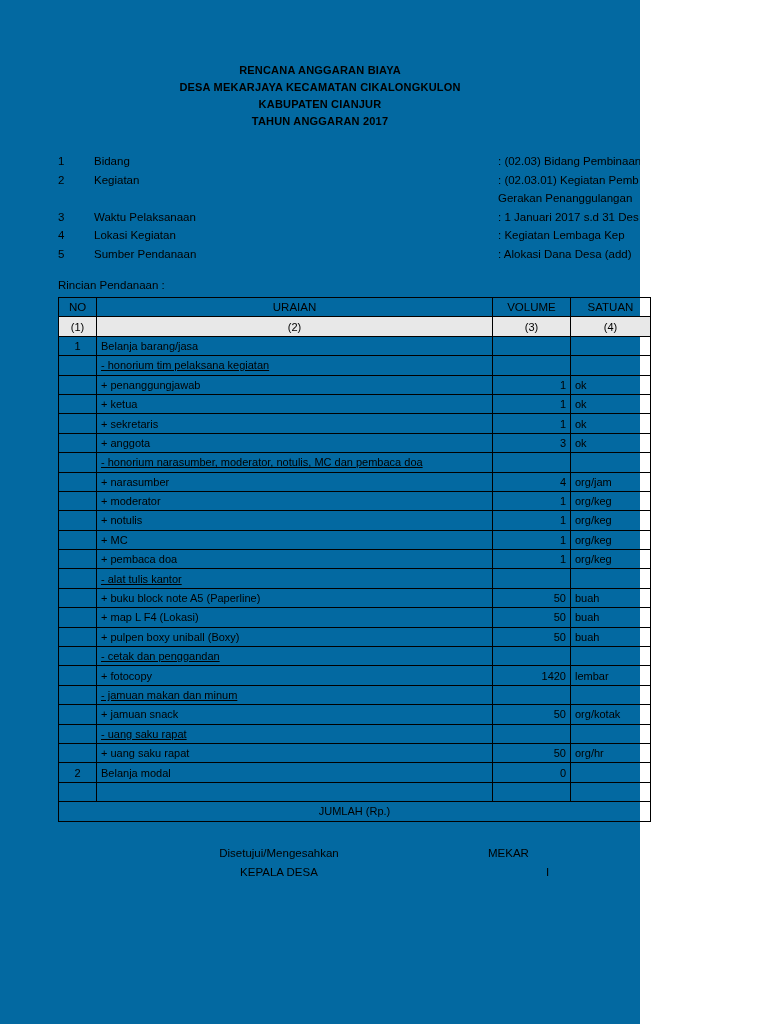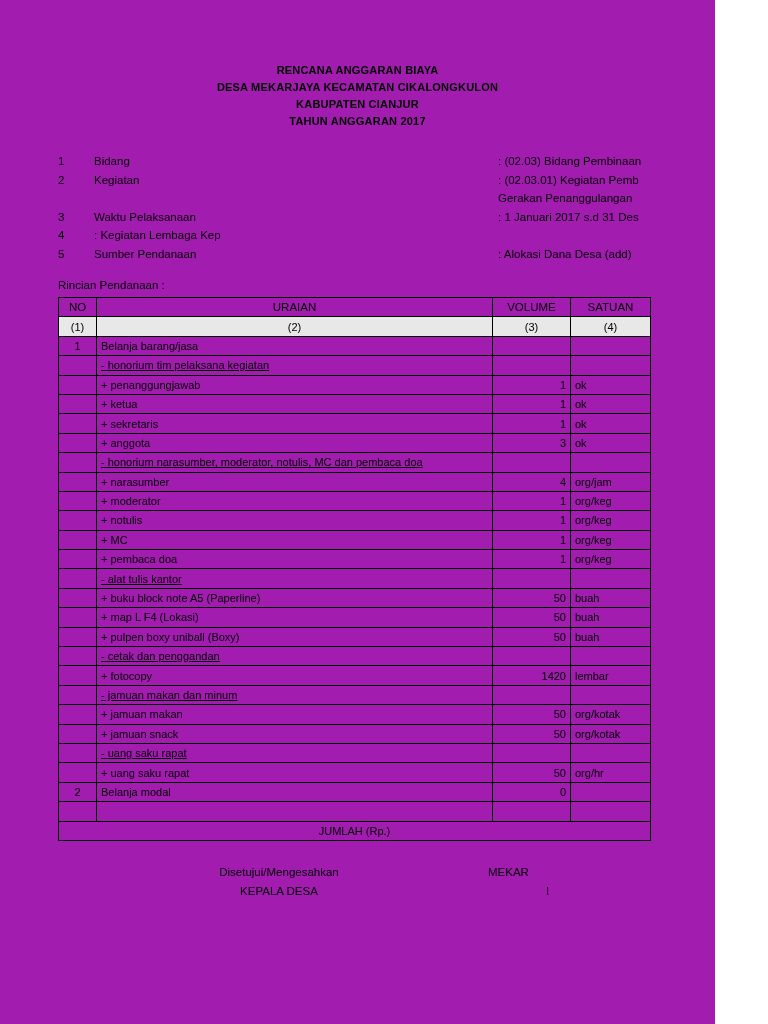--- a/index.html
+++ b/index.html
@@ -12,23 +12,23 @@
     height: 1024px;
     font-family: "Liberation Sans", sans-serif;
     color: #000000;
     overflow: hidden;
     position: relative;
   }
   .page {
     position: absolute;
     left: 0;
     top: 0;
-    width: 715px;
+    width: 640px;
     height: 1024px;
-    background: #a21caf;
+    background: #0369a1;
   }
   .doc-title {
     text-align: center;
     font-weight: bold;
     font-size: 11px;
     line-height: 17px;
     margin-top: 62px;
   }
   .doc-title div {
     letter-spacing: 0.2px;
@@ -157,20 +157,21 @@
       <span class="meta-value">: (02.03.01) Kegiatan Pemb</span>
     </div>
     <div class="meta-cont">Gerakan Penanggulangan</div>
     <div class="meta-row">
       <span class="meta-no">3</span>
       <span class="meta-label">Waktu Pelaksanaan</span>
       <span class="meta-value">: 1 Januari 2017 s.d 31 Des</span>
     </div>
     <div class="meta-row">
       <span class="meta-no">4</span>
+      <span class="meta-label">Lokasi Kegiatan</span>
       <span class="meta-value">: Kegiatan Lembaga Kep</span>
     </div>
     <div class="meta-row">
       <span class="meta-no">5</span>
       <span class="meta-label">Sumber Pendanaan</span>
       <span class="meta-value">: Alokasi Dana Desa (add)</span>
     </div>
   </div>
 
   <div class="rincian">Rincian Pendanaan :</div>
@@ -304,26 +305,20 @@
           <td>lembar</td>
         </tr>
         <tr>
           <td class="c-center"></td>
           <td class="ind1">- jamuan makan dan minum</td>
           <td class="c-right"></td>
           <td></td>
         </tr>
         <tr>
           <td class="c-center"></td>
-          <td class="ind2">+ jamuan makan</td>
-          <td class="c-right">50</td>
-          <td>org/kotak</td>
-        </tr>
-        <tr>
-          <td class="c-center"></td>
           <td class="ind2">+ jamuan snack</td>
           <td class="c-right">50</td>
           <td>org/kotak</td>
         </tr>
         <tr>
           <td class="c-center"></td>
           <td class="ind1">- uang saku rapat</td>
           <td class="c-right"></td>
           <td></td>
         </tr>

